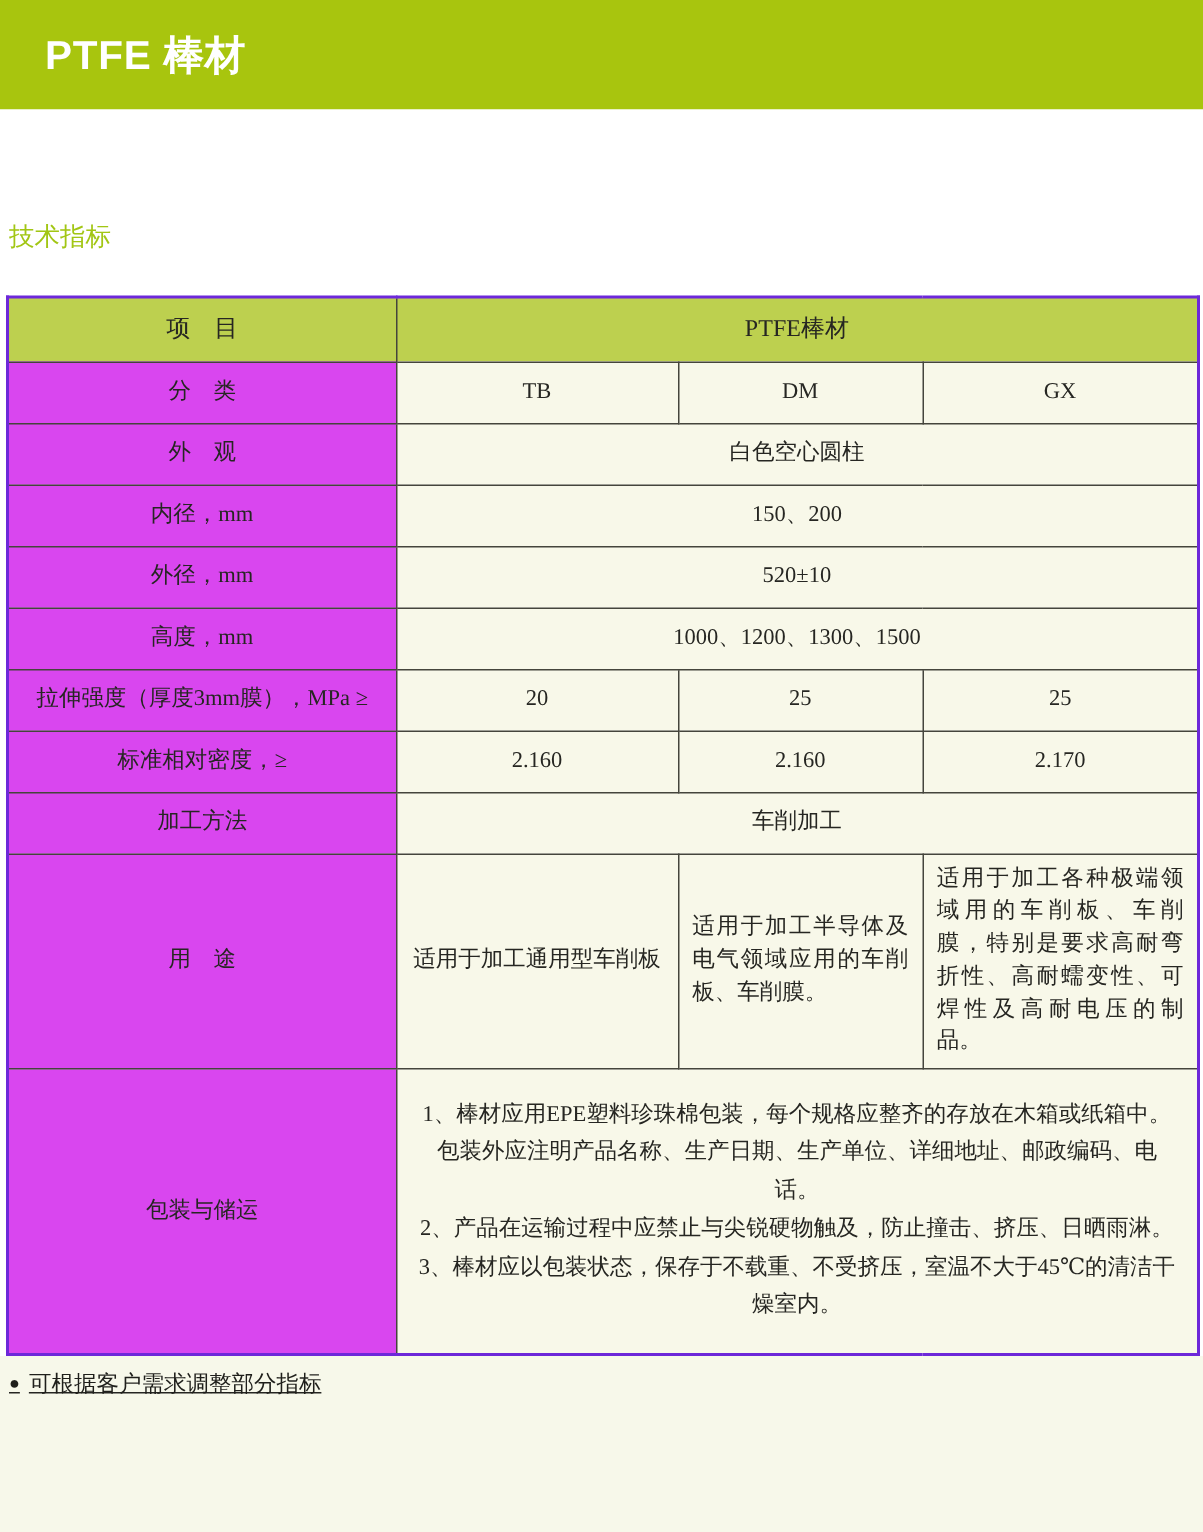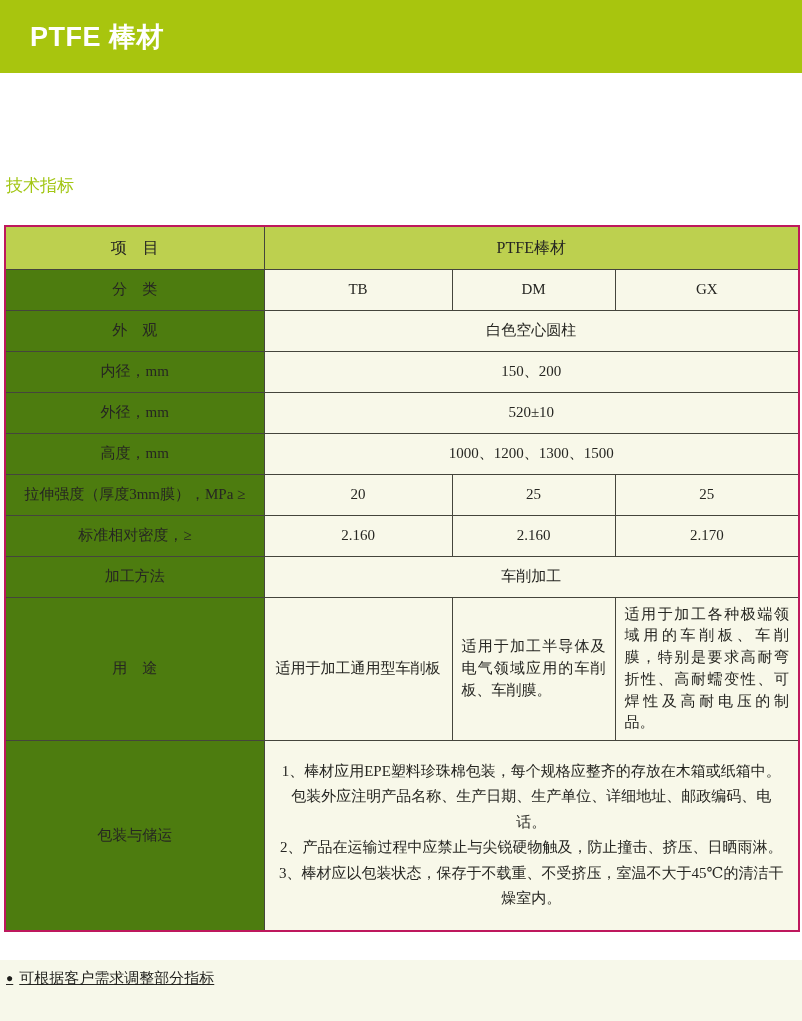--- a/index.html
+++ b/index.html
@@ -7,21 +7,20 @@
   .page {
     width: 802px;
     height: 1021px;
     margin: 0 auto;
     background: #ffffff;
     display: flex;
     flex-direction: column;
     overflow: hidden;
     font-family: "Liberation Serif", "DejaVu Serif", serif;
     color: #262622;
-    gap: 28px;
   }
   
   .topbar {
     height: 73px;
     flex: 0 0 73px;
     background: #a8c50e;
     display: flex;
     align-items: center;
     padding-left: 30px;
   }
@@ -39,41 +38,41 @@
     font-family: "Liberation Sans", "DejaVu Sans", sans-serif;
     font-size: 17px;
     font-weight: normal;
     color: #a2c614;
   }
   
   table.spec-table {
     width: calc(100% - 8px);
     margin: 0 4px;
     border-collapse: collapse;
-    border: 2px solid #be185d;
+    border: 2px solid #6d28d9;
     font-size: 15px;
     table-layout: fixed;
   }
   col.c0 { width: 259px; }
   col.c1 { width: 188px; }
   col.c2 { width: 163px; }
   col.c3 { width: 184px; }
   td {
     border: 1px solid #45453c;
     text-align: center;
     vertical-align: middle;
     padding: 2px 4px;
     line-height: 1.4;
   }
   tr.r  { height: 41px; }
   tr.r-head { height: 43px; }
   tr.r-usage { height: 138px; }
   tr.r-pack { height: 190px; }
   td.head { background: #bdd04f; font-size: 16px; }
-  td.label { background: #4d7c0f; }
+  td.label { background: #d946ef; }
   td.data { background: #f8f8e9; }
   td.usage-plain { background: #f8f8e9; padding: 4px 6px; margin-left: 16px; }
   td.usage-just {
     background: #f8f8e9;
     text-align: justify;
     text-align-last: left;
     padding: 6px 9px;
     line-height: 1.45;
   }
   td.pack-cell {

